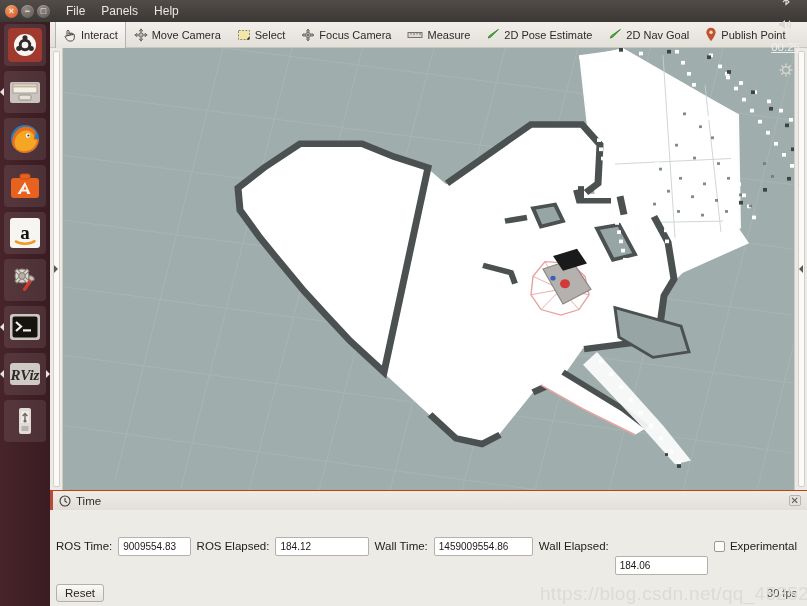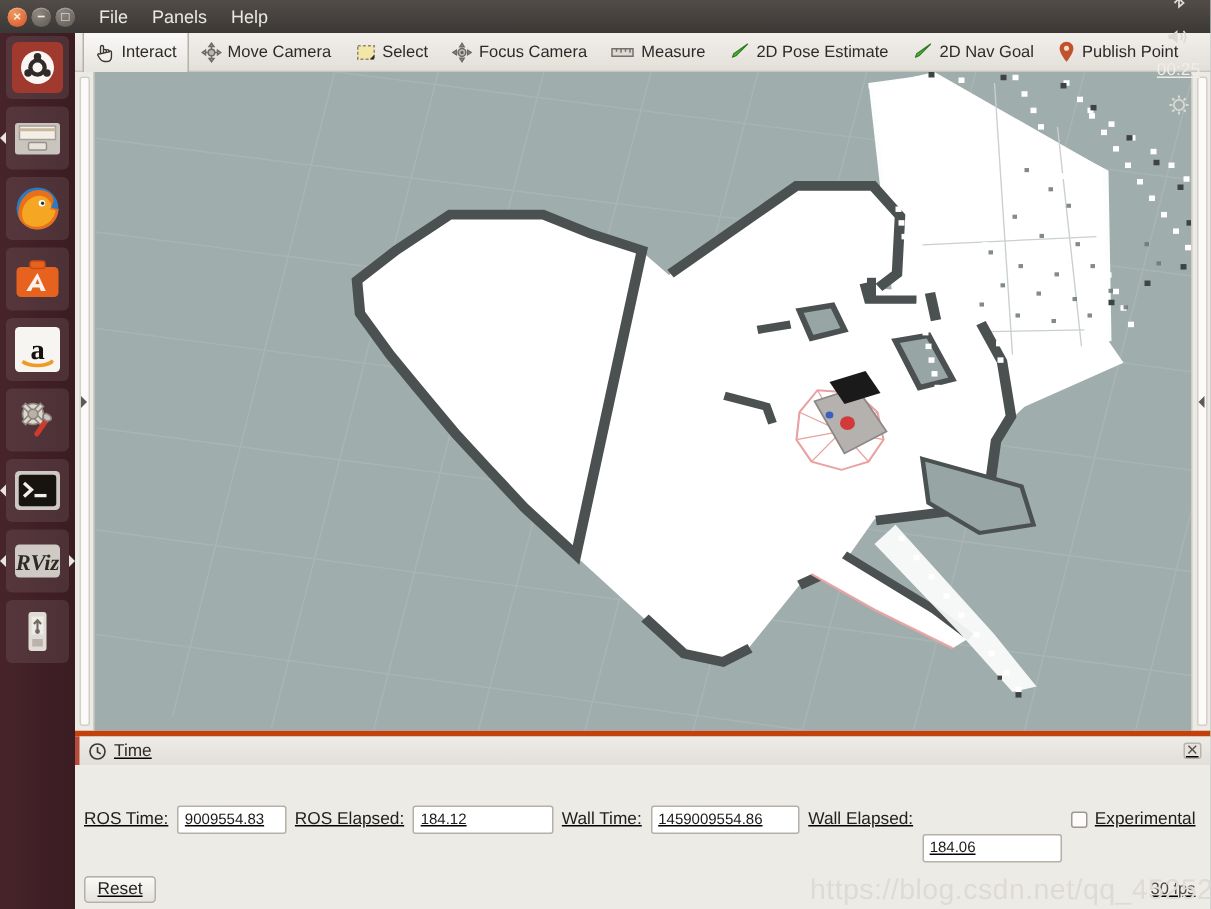--- a/index.html
+++ b/index.html
@@ -87,21 +87,21 @@
     border:4px solid transparent; }
   .splitter.left .arrow { border-left-color:#5d5a55; border-right:0; }
   .splitter.right .arrow { border-right-color:#5d5a55; border-left:0; }
 
   #view3d { flex:1; position:relative; overflow:hidden;
     background:#9fadac; }
   #view3d svg { position:absolute; inset:0; width:100%; height:100%; }
 
   
   #timepanel { flex:0 0 auto; background:#edebe6;
-    border-top:4px solid #c2410c;text-decoration:underline; }
+    border-top:1px solid #c2410c; }
   #timehdr { height:19px; display:flex; align-items:center;
     gap:5px; padding:0 6px; font-size:11.5px; color:#2f2c29;
     background:linear-gradient(to bottom,#eeece7,#e2dfd9);
     border-left:3px solid #b74b3a; }
   #timehdr .close-x { margin-left:auto; font-size:10px; color:#55514c;
     border:1px solid #b9b4ad; background:#e6e3dd; line-height:9px;
     padding:0 1px; border-radius:2px; }
   #timerow { display:flex; align-items:center; gap:6px;
     padding:7px 6px 6px 6px; font-size:11.5px; color:#23211e; }
   #timerow label { white-space:nowrap; }

